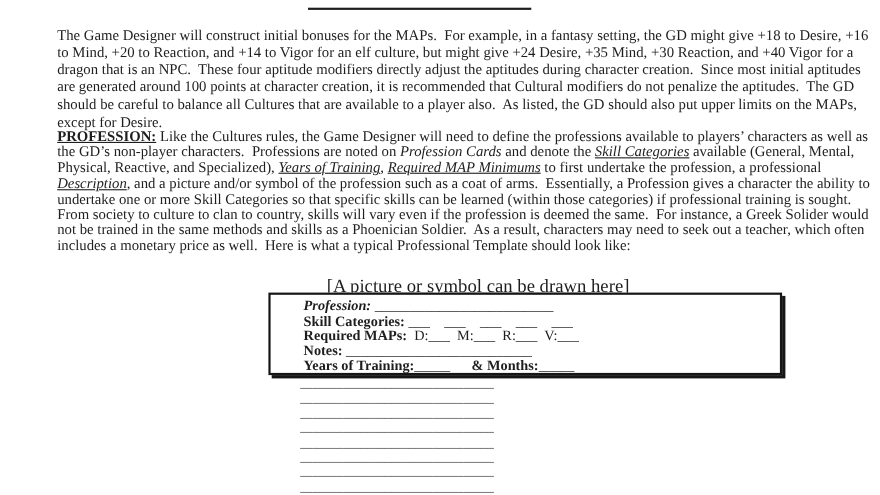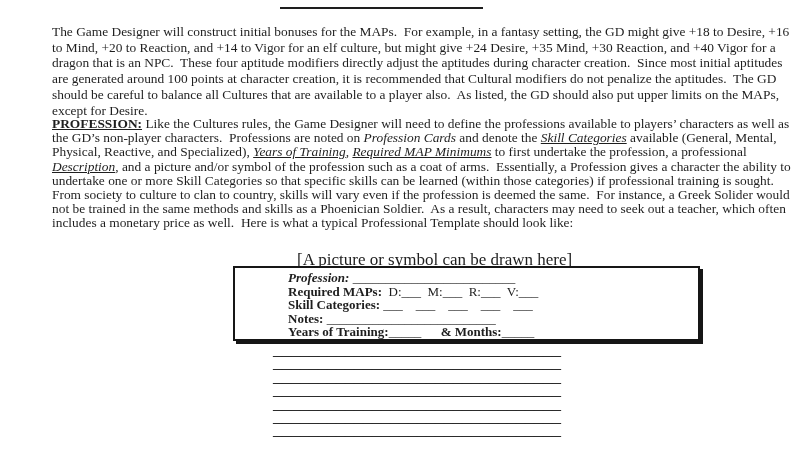--- a/index.html
+++ b/index.html
@@ -19,50 +19,50 @@
   .para1 { top:24px;  line-height:15.7px; }
   .para2 { top:117px; line-height:14.2px; }
   .seg-b { font-weight:bold; }
   .seg-i { font-style:italic;margin-top:32px; }
   .seg-u { text-decoration:underline; }
   .caption {
     position:absolute; left:297px; top:250px;
     font-size:17px; white-space:pre;text-decoration:underline;
   }
   .pbox {
-    position:absolute; left:233px; top:266px; width:467px; height:75px;
+    position:absolute; left:244px; top:266px; width:467px; height:75px;
     box-sizing:border-box; background:var(--paper,#ffffff);
     border:2px solid var(--box-border,#161616);
     box-shadow:3px 3px 0 var(--box-border,#161616);
-    padding:3px 0 0 53px;
+    padding:3px 0 0 30px;
   }
   .pbox .row { font-size:13px; line-height:13.5px; white-space:pre; }
   .blanks {
     position:absolute; left:273px; top:343px;
-    font-size:18px; line-height:13.4px;
+    font-size:11px; line-height:13.4px;
   }
   .blanks .bl { white-space:pre; }
 </style>
 </head>
 <body>
 
 <div class="page">
 
   <div class="top-rule"></div>
 
   <p class="para para1">The Game Designer will construct initial bonuses for the MAPs.  For example, in a fantasy setting, the GD might give +18 to Desire, +16 to Mind, +20 to Reaction, and +14 to Vigor for an elf culture, but might give +24 Desire, +35 Mind, +30 Reaction, and +40 Vigor for a dragon that is an NPC.  These four aptitude modifiers directly adjust the aptitudes during character creation.  Since most initial aptitudes are generated around 100 points at character creation, it is recommended that Cultural modifiers do not penalize the aptitudes.  The GD should be careful to balance all Cultures that are available to a player also.  As listed, the GD should also put upper limits on the MAPs, except for Desire.</p>
 
   <p class="para para2"><span class="seg-b seg-u">PROFESSION:</span><span> Like the Cultures rules, the Game Designer will need to define the professions available to players’ characters as well as the GD’s non-player characters.  Professions are noted on </span><span class="seg-i">Profession Cards</span><span> and denote the </span><span class="seg-i seg-u">Skill Categories</span><span> available (General, Mental, Physical, Reactive, and Specialized), </span><span class="seg-i seg-u">Years of Training</span><span>, </span><span class="seg-i seg-u">Required MAP Minimums</span><span> to first undertake the profession, a professional </span><span class="seg-i seg-u">Description</span><span>, and a picture and/or symbol of the profession such as a coat of arms.  Essentially, a Profession gives a character the ability to undertake one or more Skill Categories so that specific skills can be learned (within those categories) if professional training is sought.  From society to culture to clan to country, skills will vary even if the profession is deemed the same.  For instance, a Greek Solider would not be trained in the same methods and skills as a Phoenician Soldier.  As a result, characters may need to seek out a teacher, which often includes a monetary price as well.  Here is what a typical Professional Template should look like:</span></p>
 
   <div class="caption">[A picture or symbol can be drawn here]</div>
 
   <div class="pbox">
     <div class="row"><span class="seg-b seg-i">Profession:</span><span> _________________________</span></div>
+    <div class="row"><span class="seg-b">Skill Categories:</span><span> ___    ___    ___    ___    ___</span></div>
     <div class="row"><span class="seg-b">Required MAPs:</span><span>  D:___  M:___  R:___  V:___</span></div>
-    <div class="row"><span class="seg-b">Skill Categories:</span><span> ___    ___    ___    ___    ___</span></div>
     <div class="row"><span class="seg-b">Notes:</span><span> __________________________</span></div>
     <div class="row"><span class="seg-b">Years of Training:</span><span>_____      </span><span class="seg-b">&amp; Months:</span><span>_____</span></div>
   </div>
 
   <div class="blanks">
     <div class="bl">________________________________</div>
     <div class="bl">________________________________</div>
     <div class="bl">________________________________</div>
     <div class="bl">________________________________</div>
     <div class="bl">________________________________</div>

